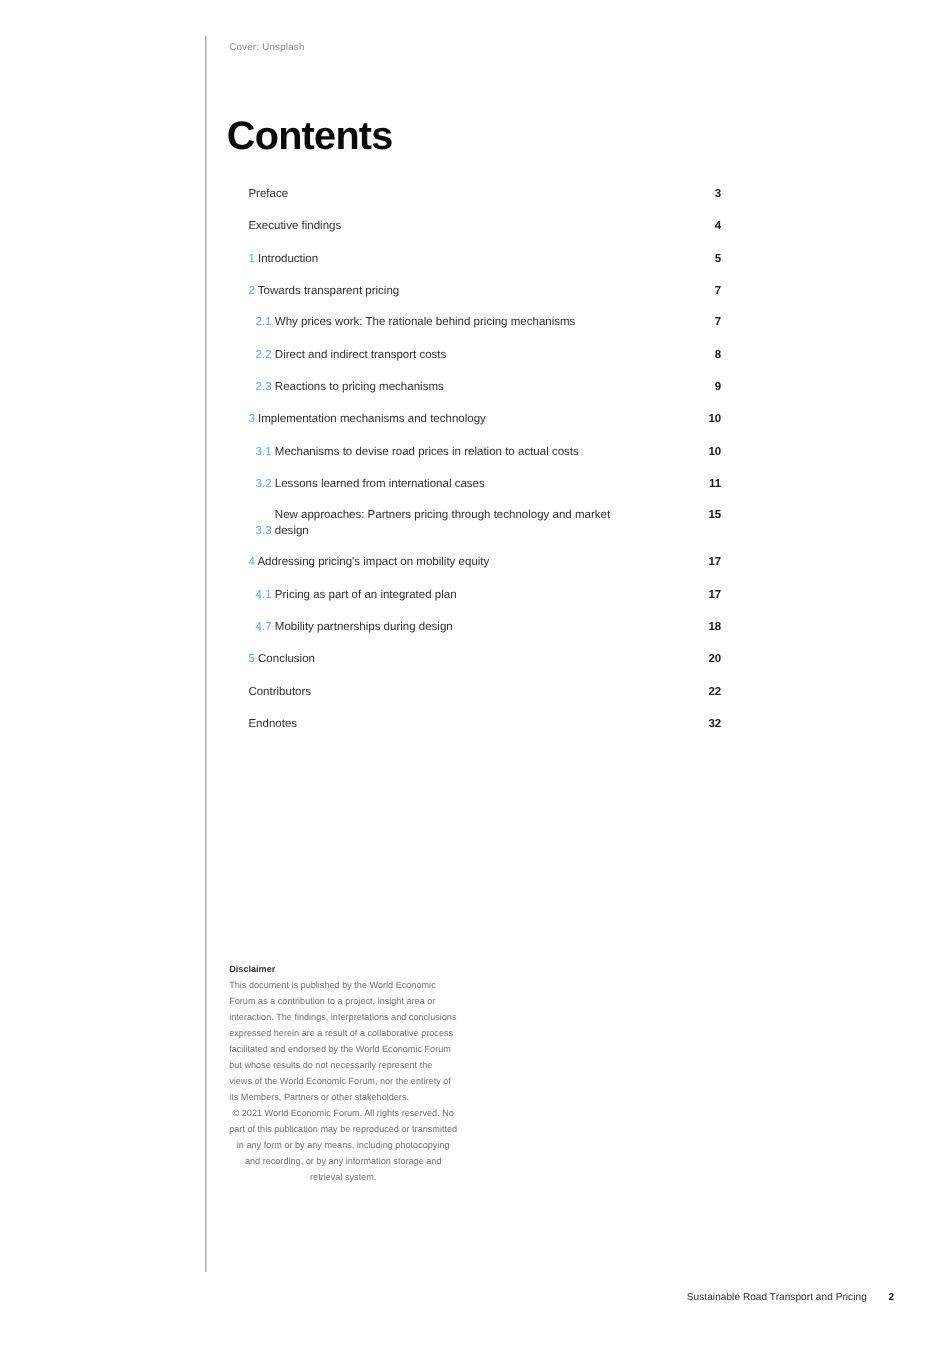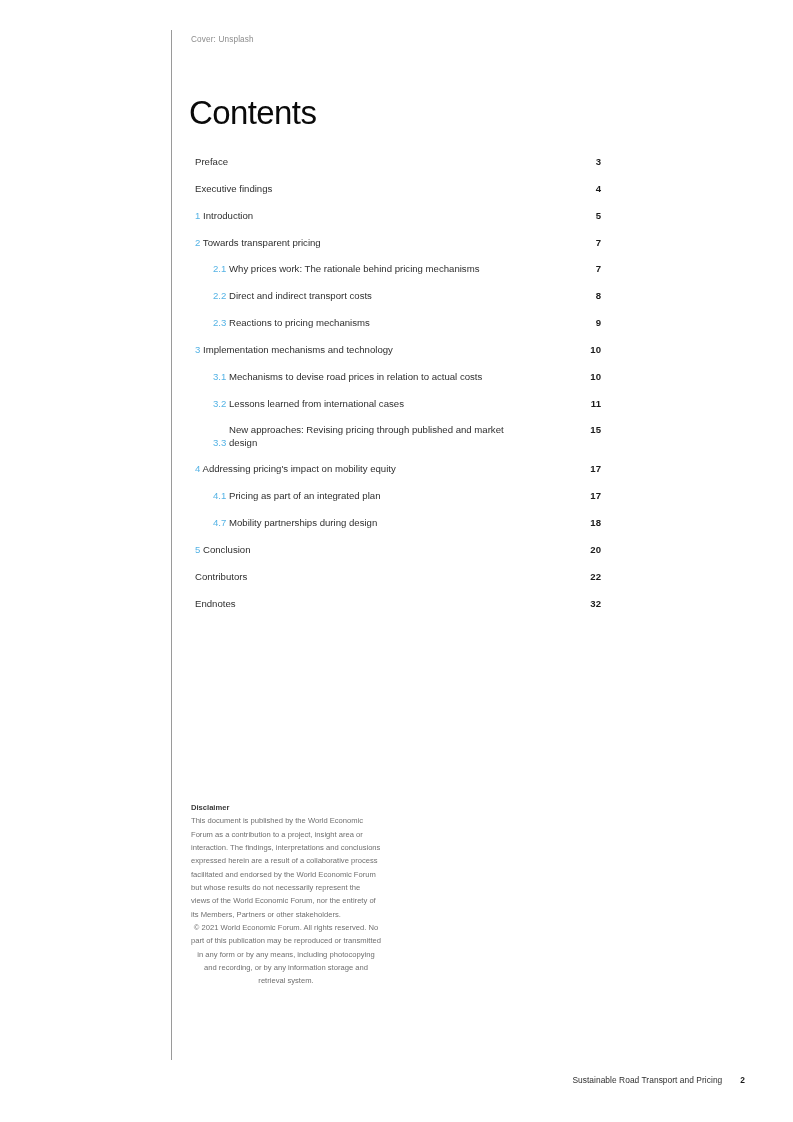--- a/index.html
+++ b/index.html
@@ -43,21 +43,21 @@
     letter-spacing: 0.15px;
     color: #8b8b8b;
     white-space: nowrap;
   }
 
   #page-title {
     position: absolute;
     left: 189px;
     top: 74px;
     font-size: 33px;
-    font-weight: normal;
+    font-weight: bold;
     letter-spacing: -0.6px;
     color: #0a0a0a;
     line-height: 1;
   }
 
   
   #toc {
     position: absolute;
     left: 191px;
     top: 155px;
@@ -68,21 +68,21 @@
     position: relative;
     display: block;
     height: 26.85px;
     font-size: 9.6px;
     color: #2f2f2f;
   }
   .toc-row.two-line { height: 39px; }
 
   .toc-label {
     position: absolute;
-    left: 4px;
+    left: 16px;
     top: 0;
     line-height: 13px;
     color: #2f2f2f;
     white-space: normal;
     max-width: 360px;
   }
   .toc-row.level-2 .toc-label { left: 22px; }
 
   .toc-num {
     color: #55b3e5;
@@ -194,21 +194,21 @@
       </div>
       <div class="toc-row level-2">
         <div class="toc-label"><span class="toc-num">3.1</span> <span class="toc-text">Mechanisms to devise road prices in relation to actual costs</span></div>
         <div class="toc-page">10</div>
       </div>
       <div class="toc-row level-2">
         <div class="toc-label"><span class="toc-num">3.2</span> <span class="toc-text">Lessons learned from international cases</span></div>
         <div class="toc-page">11</div>
       </div>
       <div class="toc-row level-2 two-line">
-        <div class="toc-label"><span class="toc-num">3.3</span> <span class="toc-text">New approaches: Revising pricing through published and market design</span></div>
+        <div class="toc-label"><span class="toc-num">3.3</span> <span class="toc-text">New approaches: Partners pricing through technology and market design</span></div>
         <div class="toc-page">15</div>
       </div>
       <div class="toc-row level-1">
         <div class="toc-label"><span class="toc-num">4</span> <span class="toc-text">Addressing pricing's impact on mobility equity</span></div>
         <div class="toc-page">17</div>
       </div>
       <div class="toc-row level-2">
         <div class="toc-label"><span class="toc-num">4.1</span> <span class="toc-text">Pricing as part of an integrated plan</span></div>
         <div class="toc-page">17</div>
       </div>

